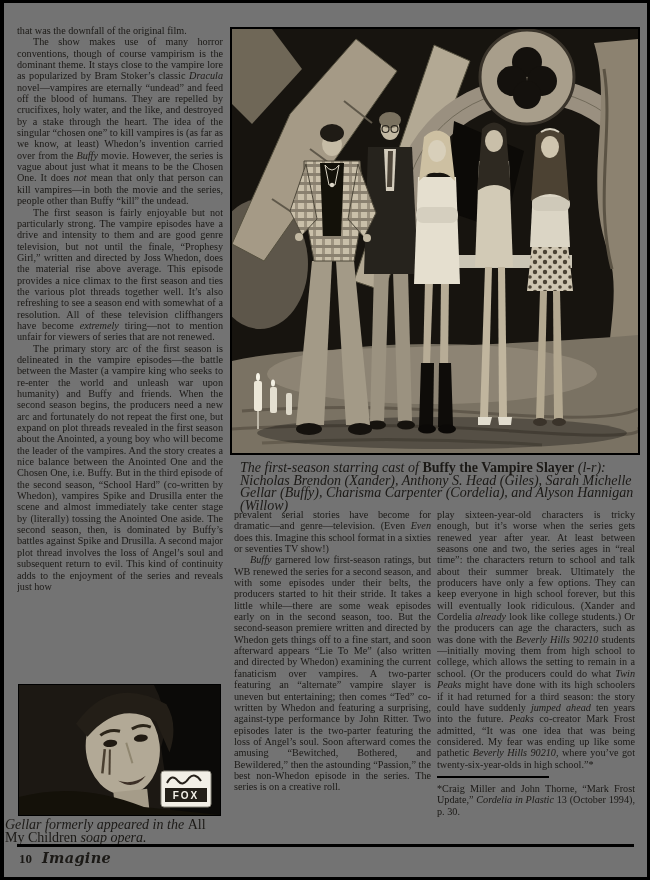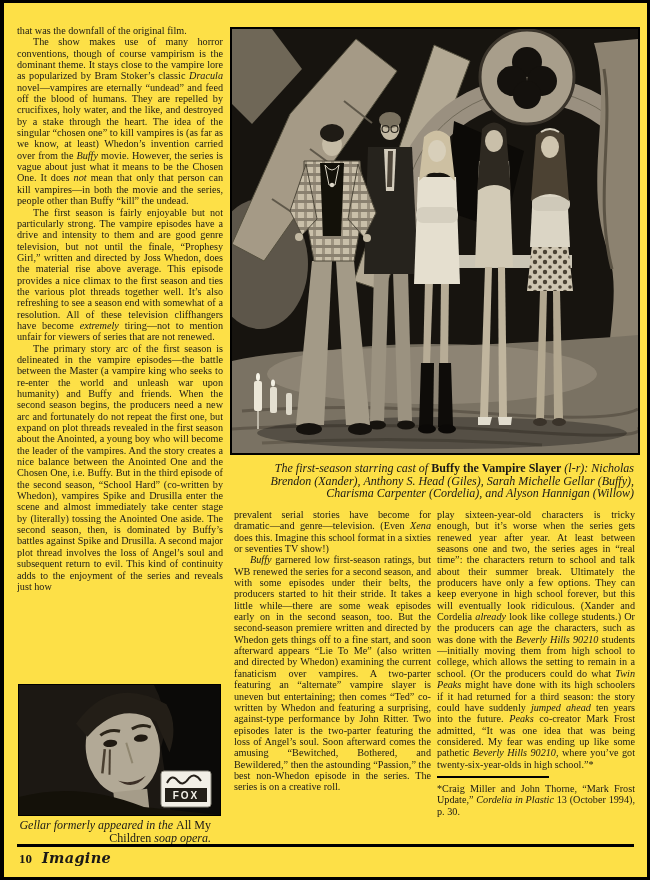--- a/index.html
+++ b/index.html
@@ -1,30 +1,30 @@
 <!DOCTYPE html>
 <html><head>
 <meta charset="utf-8">
 <style>
   html,body{margin:0;padding:0;background:#e8e8e6;}
   .page{
     position:relative; width:650px; height:880px; box-sizing:border-box;
-    background:#fde047; margin:0 auto;
+    background:#737373; margin:0 auto;
     border:3px solid #000; border-left-width:4px;
     font-family:"Liberation Serif", serif; color:#1b1916; overflow:hidden;
   }
   .col{position:absolute; font-size:10.2px; line-height:11.35px; text-align:justify; overflow:hidden;}
   .col p{margin:0;}
   .col p.ind{text-indent:16px;}
   .it{font-style:italic;}
   .rm{font-style:normal;}
   .bd{font-weight:bold;}
   .caption{
-    position:absolute; font-size:12px; line-height:12.6px; font-style:italic;
-    text-align:right;
+    position:absolute; font-size:14px; line-height:12.6px; font-style:italic;
+    text-align:left;
   }
   .photo-frame{position:absolute; border:2px solid #000; background:#111; line-height:0;}
   .photo-frame.thin{border-width:1px;text-align:right;}
   .fn-rule{width:112px; height:2px; background:#000; margin:6px 0 5px 0;}
   .footer-rule{position:absolute; left:13px; top:841px; width:617px; height:3px; background:#000;}
   .footer{position:absolute; left:15px; top:846px; display:flex; align-items:baseline;}
   .footer .pagenum{font-weight:bold; font-size:13px; font-family:"Liberation Serif",serif;}
   .footer .mag{font-weight:bold; font-style:italic; font-size:14.5px; margin-left:10px;
     font-family:"DejaVu Serif", serif; letter-spacing:.3px;}
 </style>
@@ -165,21 +165,21 @@
         <path d="M304,106 Q318,93 332,106 L337,172 Q318,158 299,172 Z" fill="#4c4233"></path>
         <ellipse cx="318" cy="118" rx="9" ry="11" fill="#cfc5af"></ellipse>
         <path d="M309,103 Q318,97 327,103" fill="none" stroke="#d8d2c2" stroke-width="2"></path>
       </g>
     </svg>
   </div>
 
   <div class="caption" style="left:236px; top:459px; width:394px;"><span>The first-season starring cast of </span><span class="rm bd">Buffy the Vampire Slayer</span><span> (l-r):  Nicholas Brendon (Xander), Anthony S. Head (Giles), Sarah Michelle Gellar (Buffy), Charisma Carpenter (Cordelia), and Alyson Hannigan (Willow)</span></div>
 
   <div class="col" style="left:230px; top:506px; width:197px; height:338px;">
-    <p><span>prevalent serial stories have become for dramatic—and genre—television.  (Even </span><span class="it">Xena</span><span> does this.  Imagine this school format in a sixties or seventies TV show!)</span></p>
+    <p><span>prevalent serial stories have become for dramatic—and genre—television.  (Even </span><span class="it">Even</span><span> does this.  Imagine this school format in a sixties or seventies TV show!)</span></p>
     <p class="ind"><span class="it">Buffy</span><span> garnered low first-season ratings, but WB renewed the series for a second season, and with some episodes under their belts, the producers started to hit their stride.  It takes a little while—there are some weak episodes early on in the second season, too.  But the second-season premiere written and directed by Whedon gets things off to a fine start, and soon afterward appears “Lie To Me” (also written and directed by Whedon) examining the current fanaticism over vampires.  A two-parter featuring an “alternate” vampire slayer is uneven but entertaining; then comes “Ted” co-written by Whedon and featuring a surprising, against-type performance by John Ritter.  Two episodes later is the two-parter featuring the loss of Angel’s soul.  Soon afterward comes the amusing “Bewitched, Bothered, and Bewildered,” then the astounding “Passion,” the best non-Whedon episode in the series.  The series is on a creative roll.</span></p>
   </div>
 
   <div class="col" style="left:433px; top:506px; width:198px; height:338px;">
     <p><span>play sixteen-year-old characters is tricky enough, but it’s worse when the series gets renewed year after year.  At least between seasons one and two, the series ages in “real time”:  the characters return to school and talk about their summer break.  Ultimately the producers have only a few options.  They can keep everyone in high school forever, but this will eventually look ridiculous.  (Xander and Cordelia </span><span class="it">already</span><span> look like college students.)  Or the producers can age the characters, such as was done with the </span><span class="it">Beverly Hills 90210</span><span> students—initially moving them from high school to college, which allows the setting to remain in a school.  (Or the producers could do what </span><span class="it">Twin Peaks</span><span> might have done with its high schoolers if it had returned for a third season:  the story could have suddenly </span><span class="it">jumped ahead</span><span> ten years into the future.  </span><span class="it">Peaks</span><span> co-creator Mark Frost admitted, “It was one idea that was being considered.  My fear was ending up like some pathetic </span><span class="it">Beverly Hills 90210</span><span>, where you’ve got twenty-six-year-olds in high school.”*</span></p>
     <div class="fn-rule"></div>
     <p><span>*Craig Miller and John Thorne, “Mark Frost Update,” </span><span class="it">Cordelia in Plastic</span><span> 13 (October 1994), p. 30.</span></p>
   </div>
 
   <div class="photo-frame thin" style="left:14px; top:681px; width:201px; height:130px;">

